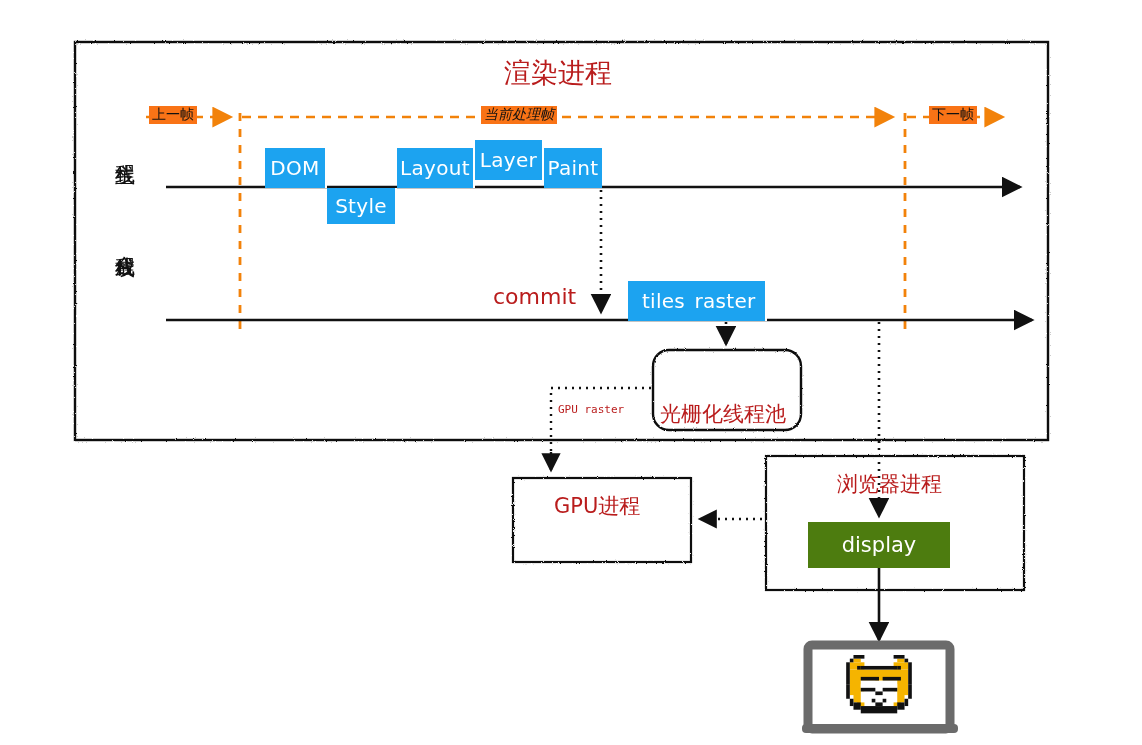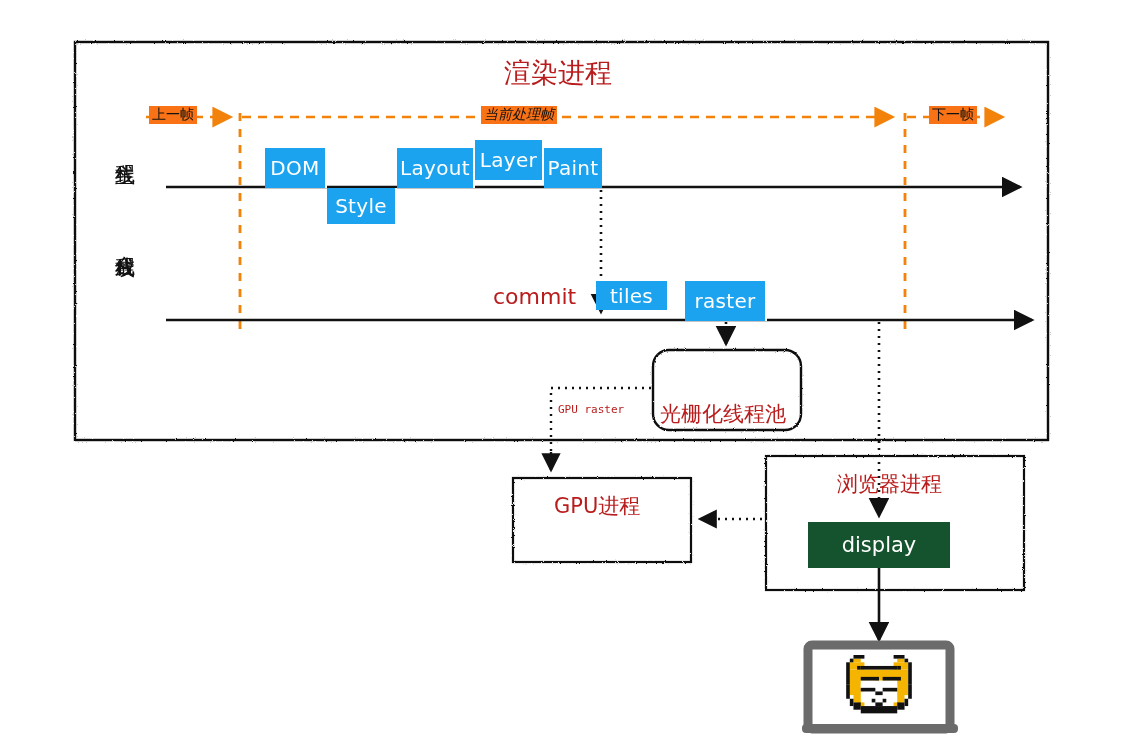--- a/index.html
+++ b/index.html
@@ -66,21 +66,21 @@
   }
   .box-title {
     font-size: 21px;
   }
   #display-box {
     position: absolute;
     left: 808px;
     top: 522px;
     width: 142px;
     height: 46px;
-    background: #14532d;
+    background: #4d7c0f;
     color: #fff;
     display: flex;
     align-items: center;
     justify-content: center;
     font-family: "DejaVu Sans", sans-serif;
     font-size: 21px;
   }
   #doge {
     position: absolute;
     left: 838px;
@@ -224,21 +224,21 @@
   <div class="vert-lbl" style="left:113px; top:240px; font-size:20px;">合成线程</div>
 
   <div class="blue-box" style="left:265px; top:148px; width:62px; height:40px;">DOM</div>
   <div class="blue-box" style="left:327px; top:148px; width:70px; height:36px;margin-top:40px;">Style</div>
   <div class="blue-box" style="left:397px; top:148px; width:78px; height:40px;">Layout</div>
   <div class="blue-box" style="left:475px; top:140px; width:69px; height:40px;">Layer</div>
   <div class="blue-box last" style="left:544px; top:148px; width:58px; height:40px;">Paint</div>
 
   <div class="lbl" style="left:493px; top:240px; font-size:22px;margin-top:44px;">commit</div>
 
-  <div class="blue-box" style="left:596px; top:281px; width:73px; height:29px;">tiles</div>
+  <div class="blue-box" style="left:628px; top:281px; width:73px; height:40px;">tiles</div>
   <div class="blue-box" style="left:685px; top:281px; width:82px; height:40px;">raster</div>
 
   <div class="lbl box-title" style="left:660px; top:400px;">光栅化线程池</div>
 
   <div class="lbl" style="left:558px; top:403px; font-size:11px; font-family:'DejaVu Sans Mono', monospace;">GPU raster</div>
 
   <div class="lbl box-title" style="left:554px; top:492px;text-align:center;">GPU进程</div>
 
   <div class="lbl box-title" style="left:837px; top:470px;">浏览器进程</div>
 

